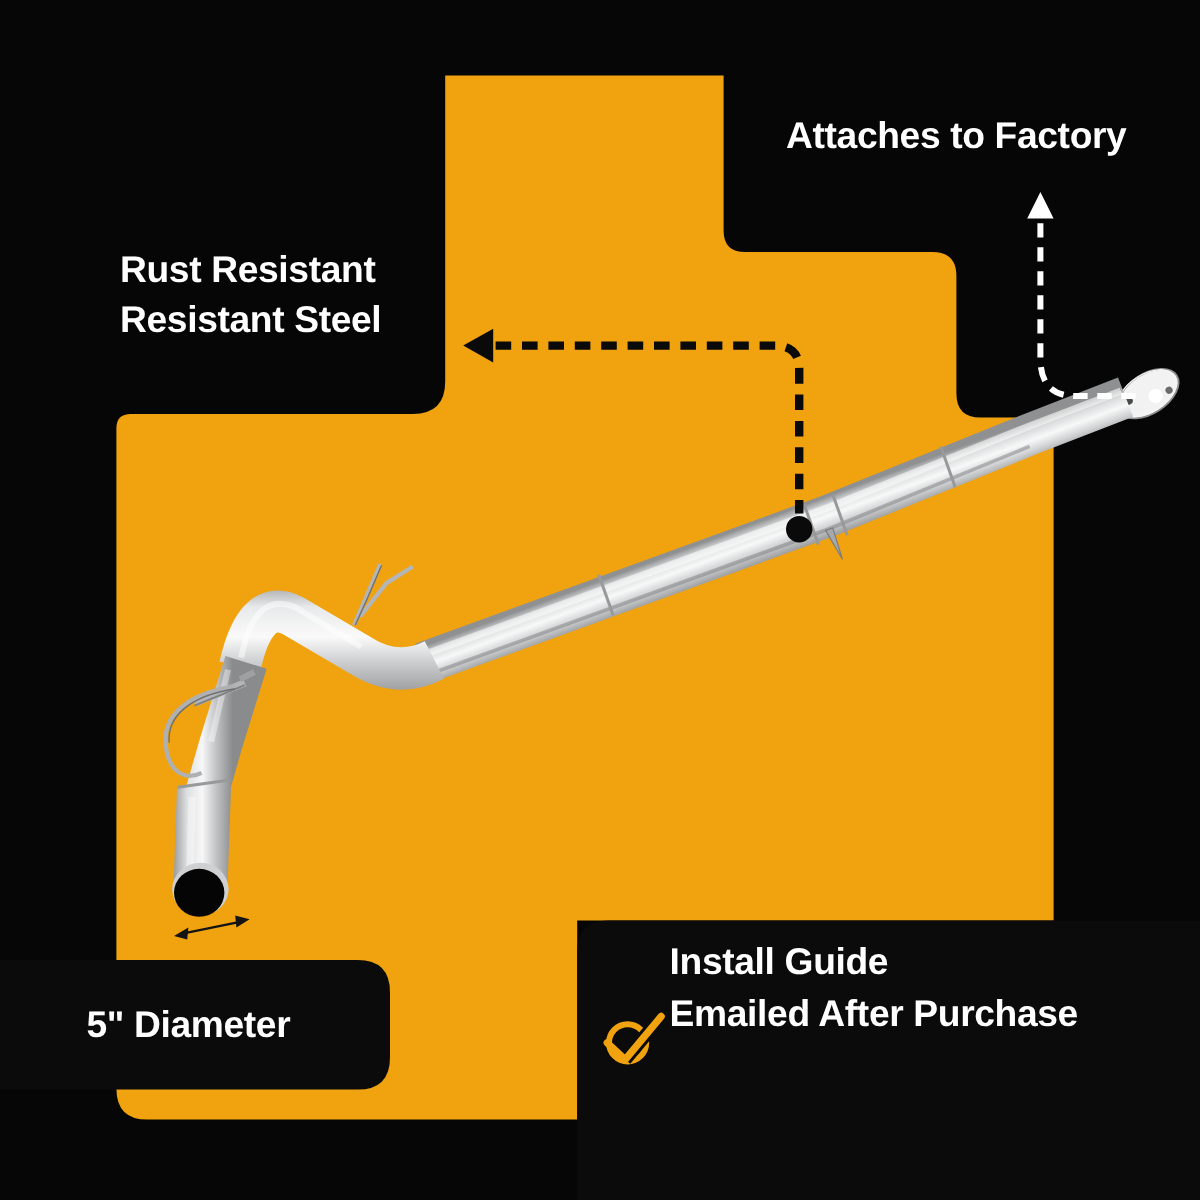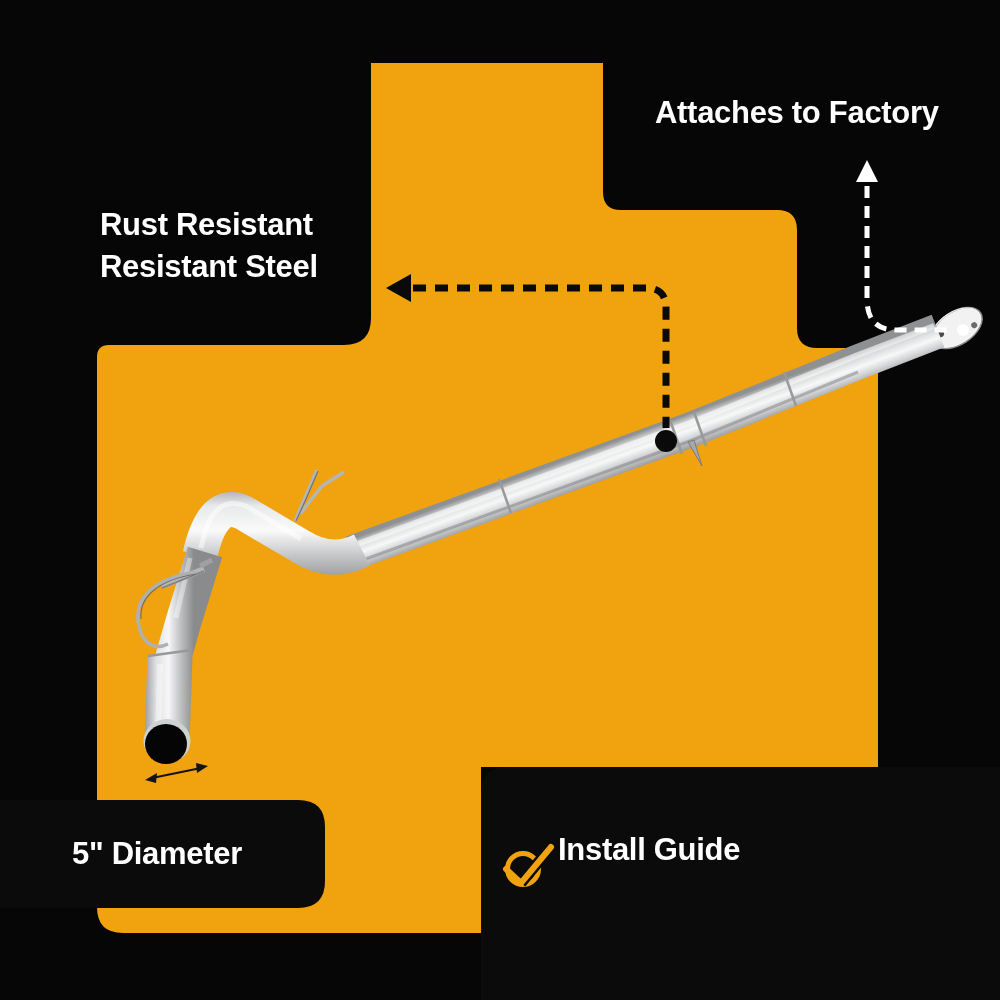--- a/index.html
+++ b/index.html
@@ -5,21 +5,21 @@
   html,body{margin:0;padding:0;background:#060606;}
   .stage{position:relative;width:1000px;height:1000px;background:#060606;overflow:hidden;
          font-family:"Liberation Sans",sans-serif;}
   .stage svg.art{position:absolute;left:0;top:0;}
   .callout{position:absolute;color:#ffffff;font-weight:700;font-size:31px;
            letter-spacing:-0.3px;line-height:41px;white-space:nowrap;}
   .callout .ln{display:block;}
   #rust-label{left:100px;top:204px;line-height:42px;}
   #attaches-label{left:655px;top:92px;}
   #diameter-label{left:72px;top:833px;line-height:42px;}
-  #install-label{left:558px;top:828px;line-height:43px;}
+  #install-label{left:558px;top:780px;line-height:43px;}
 </style>
 </head>
 <body>
 
 <div class="stage">
 
   <svg class="art" width="1000" height="1000" viewBox="0 0 1000 1000">
     <defs>
       <linearGradient id="gMain" gradientUnits="userSpaceOnUse" x1="594" y1="449" x2="607" y2="484">
         <stop offset="0" stop-color="#8f9092"></stop>
@@ -136,15 +136,16 @@
     <span class="ln">Rust Resistant</span>
     <span class="ln">Resistant Steel</span>
   </div>
 
   <div class="callout" id="diameter-label">
     <span class="ln">5" Diameter</span>
   </div>
 
   <div class="callout" id="install-label">
     <span class="ln">Install Guide</span>
+    <span class="ln">Emailed After Purchase</span>
   </div>
 
 </div>
 
 </body></html>

